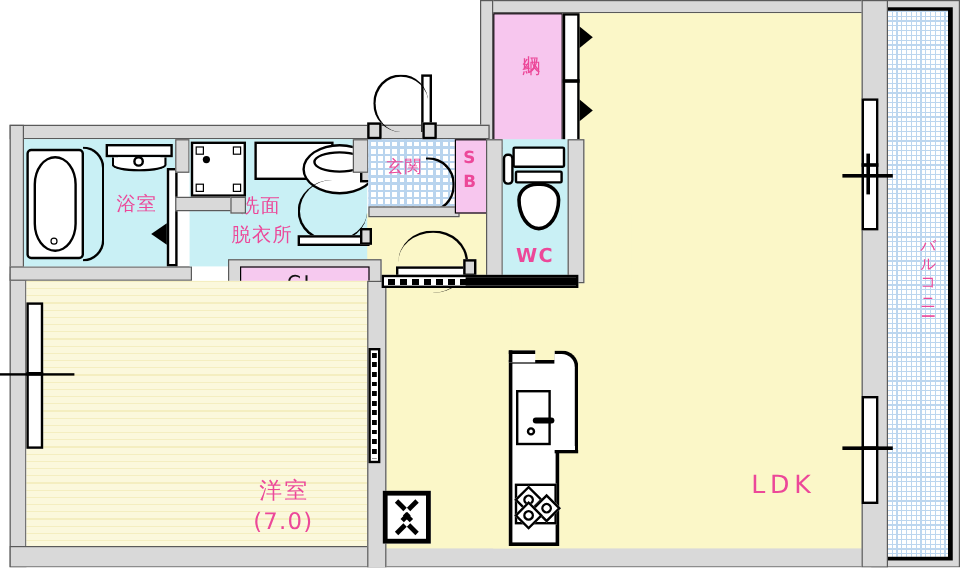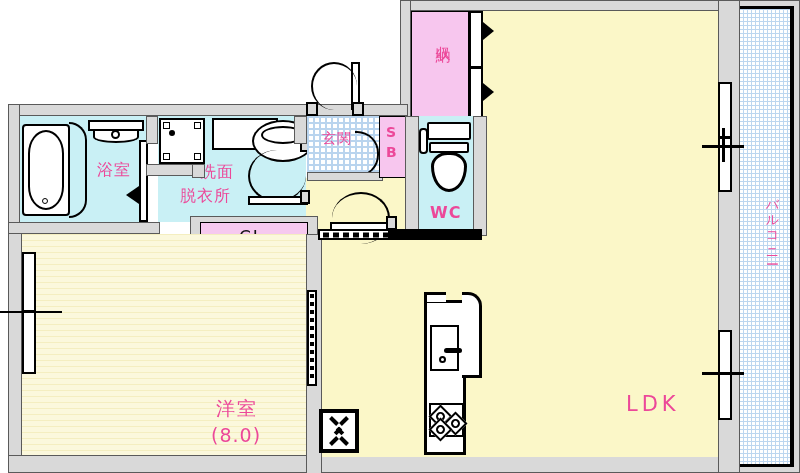--- a/index.html
+++ b/index.html
@@ -159,21 +159,21 @@
   <div class="abs vanity-top" style="left:88px;top:120px;width:56px;height:11px;"></div>
   <div class="abs basin" style="left:93px;top:131px;width:46px;height:12px;"></div>
   <div class="abs tapknob" style="left:111px;top:130px;"></div>
 
   <div class="abs" style="left:139px;top:140px;width:9px;height:82px;border:2.5px solid #000;background:#fff;"></div>
   <div class="abs" style="left:126px;top:186px;width:0;height:0;border-top:9px solid transparent;border-bottom:9px solid transparent;border-right:13px solid #000;"></div>
   <div class="abs wallband" style="left:146px;top:116px;width:12px;height:28px;"></div>
 
   <div class="abs f-water" style="left:158px;top:116px;width:148px;height:106px;"></div>
   <div class="lbl lbl-jp lbl-md" style="left:200px;top:162px;">洗面</div>
-  <div class="lbl lbl-jp lbl-md" style="left:180px;top:186px;">脱衣所</div>
+  <div class="lbl lbl-jp lbl-md" style="left:193px;top:186px;">脱衣所</div>
 
   <div class="abs wmpan" style="left:159px;top:118px;width:46px;height:46px;">
     <div class="cn" style="left:2px;top:2px;"></div>
     <div class="cn" style="right:2px;top:2px;"></div>
     <div class="cn" style="left:2px;bottom:2px;"></div>
     <div class="cn" style="right:2px;bottom:2px;"></div>
     <div class="wmhole" style="position:absolute;left:8px;top:10px;"></div>
   </div>
   <div class="abs wallband" style="left:146px;top:164px;width:58px;height:12px;"></div>
   <div class="abs wallband" style="left:192px;top:164px;width:13px;height:14px;"></div>
@@ -198,21 +198,21 @@
   <div class="abs" style="left:255px;top:262px;width:53px;height:10px;border:2px solid #000;background:#fff;"></div>
   <div class="abs" style="left:217px;top:272px;">
       <div class="tri-d"></div>
     </div>
   <div class="abs" style="left:272px;top:272px;">
       <div class="tri-d"></div>
     </div>
 
   <div class="abs f-youshitsu" style="left:22px;top:234px;width:292px;height:221px;"></div>
   <div class="lbl lbl-jp lbl-room" style="left:216px;top:396px;">洋室</div>
-  <div class="lbl lbl-area" style="left:211px;top:424px;">(8.0)</div>
+  <div class="lbl lbl-area" style="left:211px;top:424px;">(7.0)</div>
 
   <div class="abs win" style="left:22px;top:252px;width:14px;height:122px;"></div>
   <div class="abs win-split" style="left:22px;top:310px;width:14px;height:3px;"></div>
   <div class="abs tick" style="left:0px;top:311px;width:62px;height:2px;"></div>
 
   <div class="abs wallband" style="left:306px;top:234px;width:16px;height:240px;"></div>
   <div class="abs" style="left:307px;top:290px;width:10px;height:96px;border:2.5px solid #000;background:#fff;"></div>
   <div class="abs" style="left:310px;top:294px;width:4px;height:88px;background:repeating-linear-gradient(to bottom,#000 0px,#000 4px,#fff 4px,#fff 8px);"></div>
 
   <div class="xsym abs" style="left:319px;top:409px;width:40px;height:44px;">

